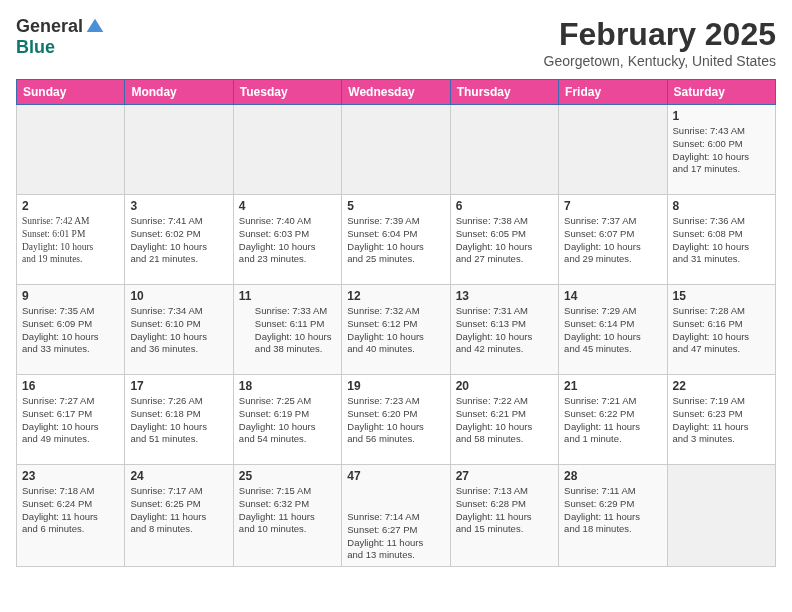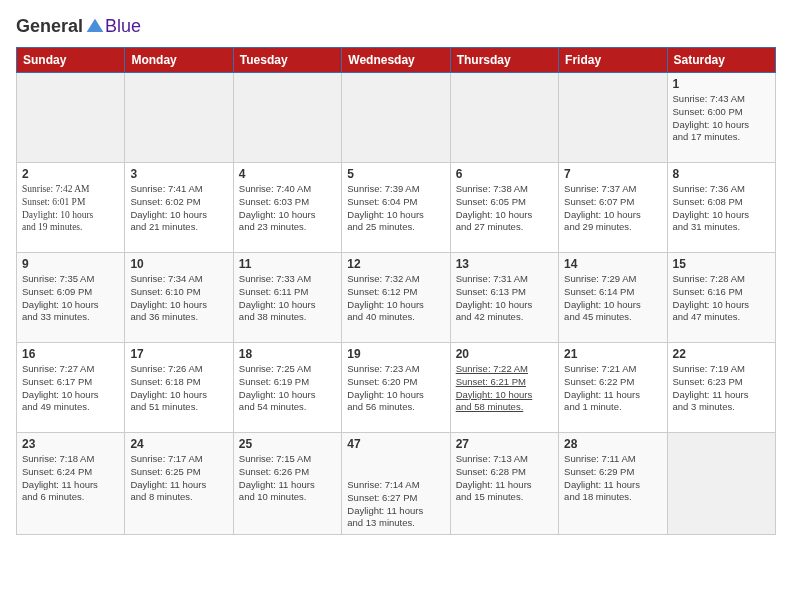--- a/index.html
+++ b/index.html
@@ -11,36 +11,36 @@
       padding: 16px;
     }
     .header {
       display: flex;
       justify-content: space-between;
       align-items: flex-start;
       margin-bottom: 10px;
     }
     .logo {
       display: flex;
-      flex-direction: row;
+      flex-direction: column;
       align-items: flex-start;
     }
     .logo-text {
       display: flex;
       align-items: center;
     }
     .logo-general {
       font-size: 18px;
       font-weight: bold;
       color: #333;
     }
     .logo-blue {
       font-size: 18px;
-      font-weight: normal;
-      color: #4c1d95;
+      font-weight: bold;
+      color: #0f766e;
     }
     .logo-icon {
       width: 20px;
       height: 20px;
       margin-left: 2px;
     }
     .title-block {
       text-align: right;
     }
     .month-title {
@@ -51,21 +51,21 @@
     .location {
       font-size: 14px;
       color: #555;
     }
     .calendar {
       width: 100%;
       border-collapse: collapse;
       border: 1px solid #ccc;
     }
     .calendar th {
-      background-color: #b91c1c;
+      background-color: #ec4899;
       color: #fff;
       font-size: 12px;
       font-weight: bold;
       padding: 5px 6px;
       text-align: left;
       border: 1px solid #3a6ab0;
     }
     .calendar td {
       vertical-align: top;
       border: 1px solid #ccc;
@@ -104,20 +104,24 @@
 <div class="header">
   <div class="logo">
     <div class="logo-text">
       <span class="logo-general">General</span>
       <svg class="logo-icon" viewBox="0 0 24 24">
         <polygon points="12,2 22,18 2,18" fill="#4a90d9"></polygon>
       </svg>
     </div>
     <span class="logo-blue">Blue</span>
   </div>
+  <div class="title-block">
+    <div class="month-title">February 2025</div>
+    <div class="location">Georgetown, Kentucky, United States</div>
+  </div>
 </div>
 
 <table class="calendar">
   <thead>
     <tr>
     <th>Sunday</th>
         <th>Monday</th>
         <th>Tuesday</th>
         <th>Wednesday</th>
         <th>Thursday</th>
@@ -202,21 +206,21 @@
         </td>
         <td>
           <span class="day-number">10</span>
           <div class="day-info" style="white-space: pre-line;">Sunrise: 7:34 AM
 Sunset: 6:10 PM
 Daylight: 10 hours
 and 36 minutes.</div>
         </td>
         <td>
           <span class="day-number">11</span>
-          <div class="day-info" style="white-space: pre-line;">Sunrise: 7:33 AM
+          <div class="day-info" style="white-space: pre-line; margin-left: 16px;">Sunrise: 7:33 AM
 Sunset: 6:11 PM
 Daylight: 10 hours
 and 38 minutes.</div>
         </td>
         <td>
           <span class="day-number">12</span>
           <div class="day-info" style="white-space: pre-line;">Sunrise: 7:32 AM
 Sunset: 6:12 PM
 Daylight: 10 hours
 and 40 minutes.</div>
@@ -267,21 +271,21 @@
         </td>
         <td>
           <span class="day-number">19</span>
           <div class="day-info" style="white-space: pre-line;">Sunrise: 7:23 AM
 Sunset: 6:20 PM
 Daylight: 10 hours
 and 56 minutes.</div>
         </td>
         <td>
           <span class="day-number">20</span>
-          <div class="day-info" style="white-space: pre-line; text-decoration: underline;">Sunrise: 7:22 AM
+          <div class="day-info" style="white-space: pre-line;">Sunrise: 7:22 AM
 Sunset: 6:21 PM
 Daylight: 10 hours
 and 58 minutes.</div>
         </td>
         <td>
           <span class="day-number">21</span>
           <div class="day-info" style="white-space: pre-line;">Sunrise: 7:21 AM
 Sunset: 6:22 PM
 Daylight: 11 hours
 and 1 minute.</div>
@@ -305,21 +309,21 @@
         <td>
           <span class="day-number">24</span>
           <div class="day-info" style="white-space: pre-line;">Sunrise: 7:17 AM
 Sunset: 6:25 PM
 Daylight: 11 hours
 and 8 minutes.</div>
         </td>
         <td>
           <span class="day-number">25</span>
           <div class="day-info" style="white-space: pre-line;">Sunrise: 7:15 AM
-Sunset: 6:26 PM
+Sunset: 6:32 PM
 Daylight: 11 hours
 and 10 minutes.</div>
         </td>
         <td>
           <span class="day-number">47</span>
           <div class="day-info" style="white-space: pre-line; margin-top: 28px;">Sunrise: 7:14 AM
 Sunset: 6:27 PM
 Daylight: 11 hours
 and 13 minutes.</div>
         </td>

